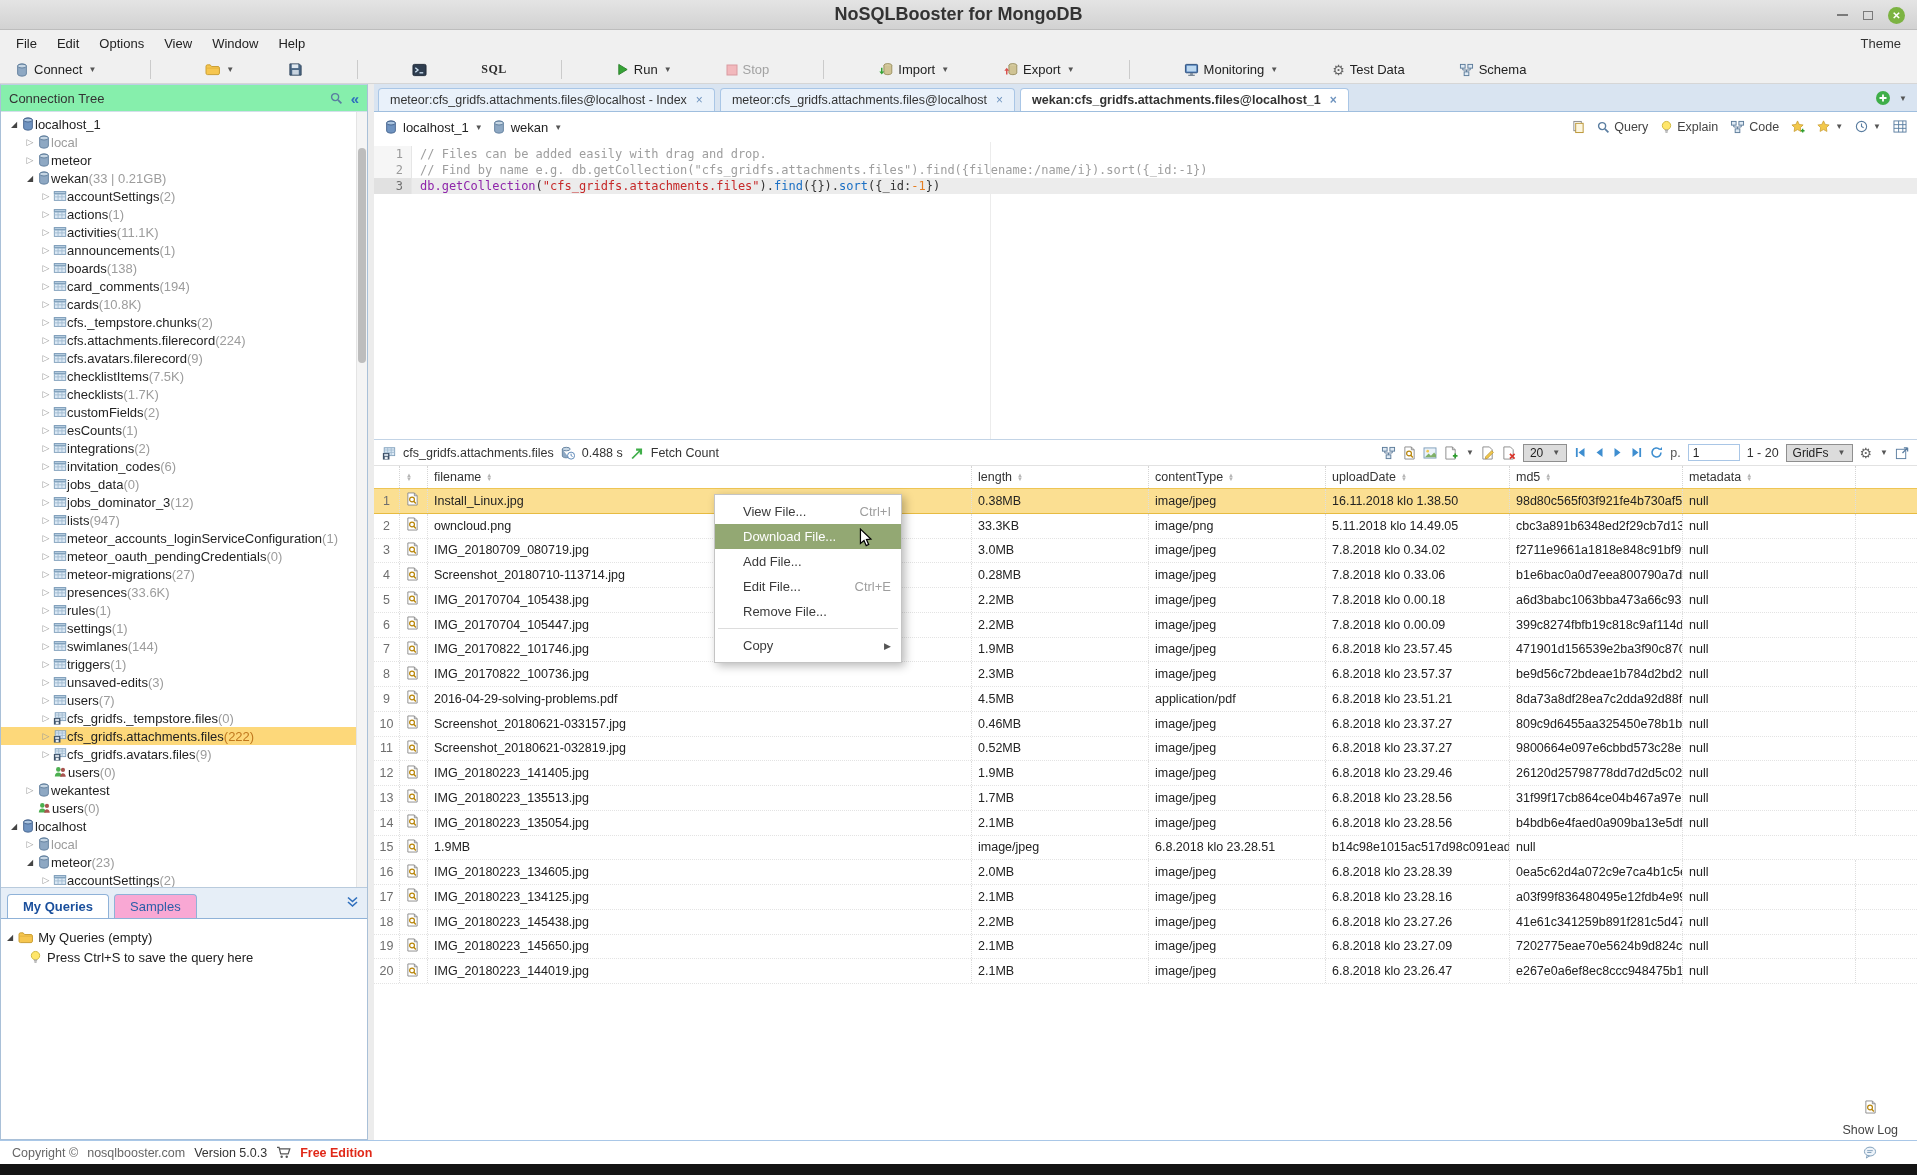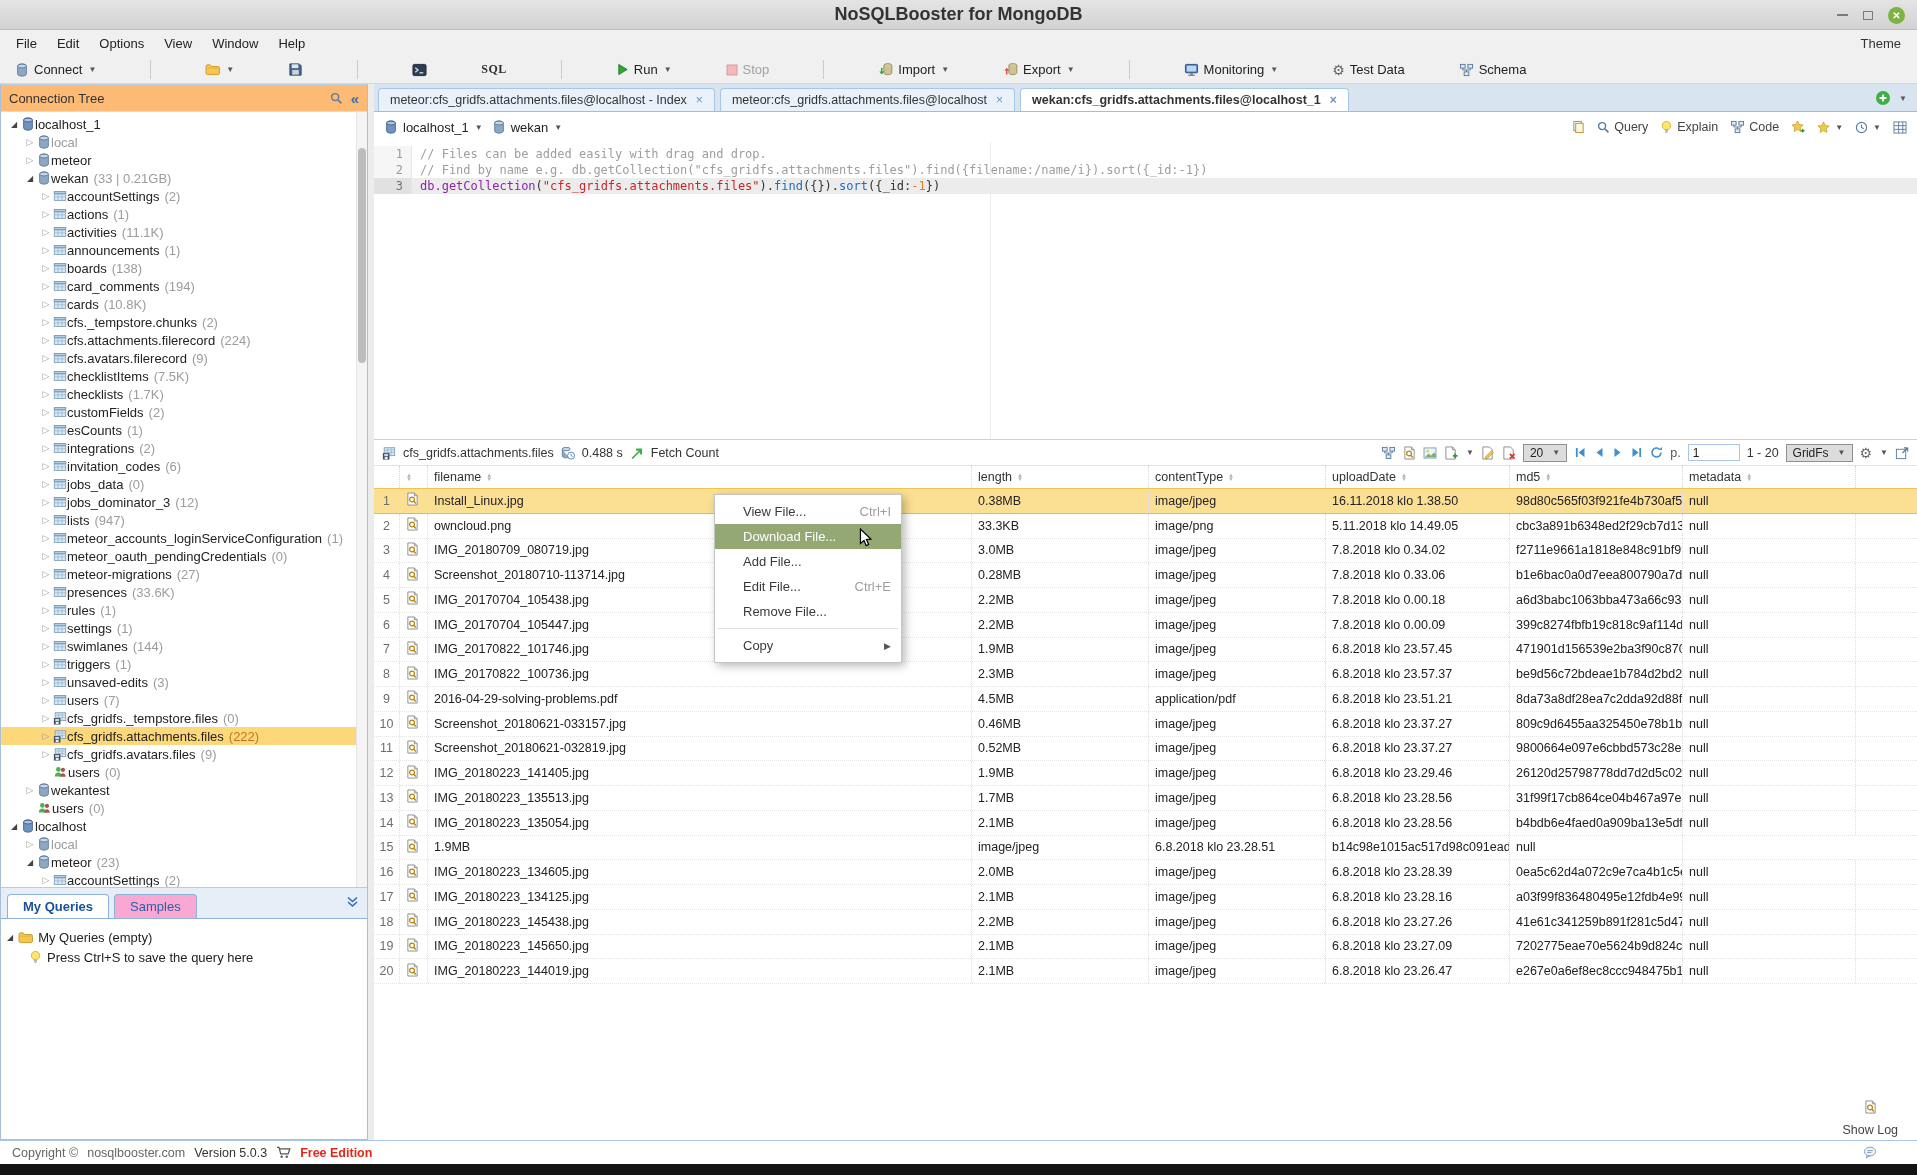--- a/index.html
+++ b/index.html
@@ -24,32 +24,32 @@
 .tbtn { display:flex; align-items:center; gap:5px; padding:2px 7px; font-size:13px; color:#222; }
 .tbtn.disabled { color:#a2a2a2; }
 .tsep { width:1px; height:19px; background:#cbcbcb; margin:0 7px; }
 .caret { font-size:8px; color:#555; margin-left:1px; }
 .sqltxt { font-family:"Liberation Serif",serif; font-weight:bold; font-size:12px; color:#2e2e2e; letter-spacing:0.5px; }
 .gearglyph { font-size:14px; color:#666; line-height:1; }
 
 
 .main { position:absolute; top:84px; left:0; right:0; bottom:35px; display:flex; }
 .left-panel { width:368px; display:flex; flex-direction:column; background:#fff; border:1px solid #a9c0d8; border-top:1px solid #bcd0e4; }
-.left-header { height:27px; background:#fdba74; border-bottom:1px solid #d4dfeb; display:flex; align-items:center; padding:0 8px; font-size:13px; color:#333; }
+.left-header { height:27px; background:#86efac; border-bottom:1px solid #d4dfeb; display:flex; align-items:center; padding:0 8px; font-size:13px; color:#333; }
 .lh-right { margin-left:auto; display:flex; align-items:center; gap:8px; }
 .collapse-glyph { color:#2f6fbd; font-size:15px; font-weight:bold; line-height:1; }
 
 .tree { flex:1; position:relative; overflow:hidden; font-size:13px; padding-top:3px; }
 .titem { height:18px; display:flex; align-items:center; white-space:nowrap; }
 .expander { width:14px; text-align:center; flex:none; }
 .exp-open { color:#444; font-size:8px; }
 .exp-closed { color:#9a9a9a; font-size:9px; }
 .tlabel { color:#222; }
 .titem.gray .tlabel { color:#9c9c9c; }
-.tcount { color:#9c9c9c; margin-left:5px; }
+.tcount { color:#9c9c9c; }
 .titem.sel { background:#fdd87a; }
 .titem.sel .tcount { color:#c0781e; }
 .tree-sb { position:absolute; right:0; top:0; bottom:0; width:11px; background:#f4f4f4; border-left:1px solid #e4e4e4; }
 .tree-sb .thumb { position:absolute; left:1px; width:8px; border-radius:4px; background:#bdbdbd; top:36px; height:215px; }
 
 .queries-panel { height:252px; border-top:1px solid #b9cbdd; display:flex; flex-direction:column; }
 .q-tabs { height:30px; background:#e6eef7; display:flex; align-items:flex-end; padding:3px 8px 0 6px; gap:5px; }
 .q-tab { padding:4px 15px; font-size:13px; border:1px solid #8fb2d8; border-bottom:none; border-radius:4px 4px 0 0; background:#f9a8d4; color:#2a5fa8; }
 .q-tab.active { background:#fff; font-weight:bold; color:#1a4f9c; }
 .q-chev { margin-left:auto; padding-bottom:6px; }
@@ -62,21 +62,21 @@
 .right-panel { flex:1; display:flex; flex-direction:column; min-width:0; }
 .tabstrip { height:28px; background:#d9e4f1; border-bottom:1px solid #9fbede; display:flex; align-items:flex-end; padding:3px 6px 0 4px; gap:5px; }
 .tab { display:flex; align-items:center; gap:9px; padding:4px 11px; font-size:12.5px; background:#e9f1fa; border:1px solid #a9c6e6; border-bottom:none; border-radius:4px 4px 0 0; color:#333; white-space:nowrap; }
 .tab.active { background:#fff; font-weight:bold; }
 .tab-x { color:#6f94bf; font-size:12px; }
 .tabstrip-right { margin-left:auto; display:flex; align-items:center; gap:7px; padding:0 4px 5px 0; }
 
 .editor { height:328px; display:flex; flex-direction:column; background:#fff; border-bottom:1px solid #c3d4e6; }
 .bc-row { height:30px; display:flex; align-items:center; padding:0 10px; gap:5px; font-size:13px; color:#222; }
 .bc-item { display:flex; align-items:center; gap:5px; padding-right:4px; }
-.bc-actions { margin-left:auto; display:flex; align-items:flex-end; gap:12px; font-size:12.5px; color:#444; }
+.bc-actions { margin-left:auto; display:flex; align-items:flex-start; gap:12px; font-size:12.5px; color:#444; }
 .bc-act { display:flex; align-items:center; gap:4px; }
 .code { flex:1; position:relative; font-family:"DejaVu Sans Mono",monospace; font-size:12px; line-height:16px; padding-top:4px; }
 .printmargin { position:absolute; left:616px; top:0; bottom:0; width:1px; background:#ececec; }
 .code-line { display:flex; height:16px; position:relative; z-index:1; }
 .gut { width:38px; background:#f6f6f6; color:#9a9a9a; text-align:right; padding-right:8px; border-right:1px solid #e6e6e6; flex:none; }
 .code-line.cur { background:#ececec; }
 .code-line.cur .gut { background:#e1e1e1; color:#707070; }
 .ltext { padding-left:8px; white-space:pre; }
 .c-comment{color:#9e9e9e} .c-func{color:#8e24aa} .c-string{color:#c62828} .c-method{color:#1a6fc4} .c-number{color:#e67e22} .c-plain{color:#333}
 

